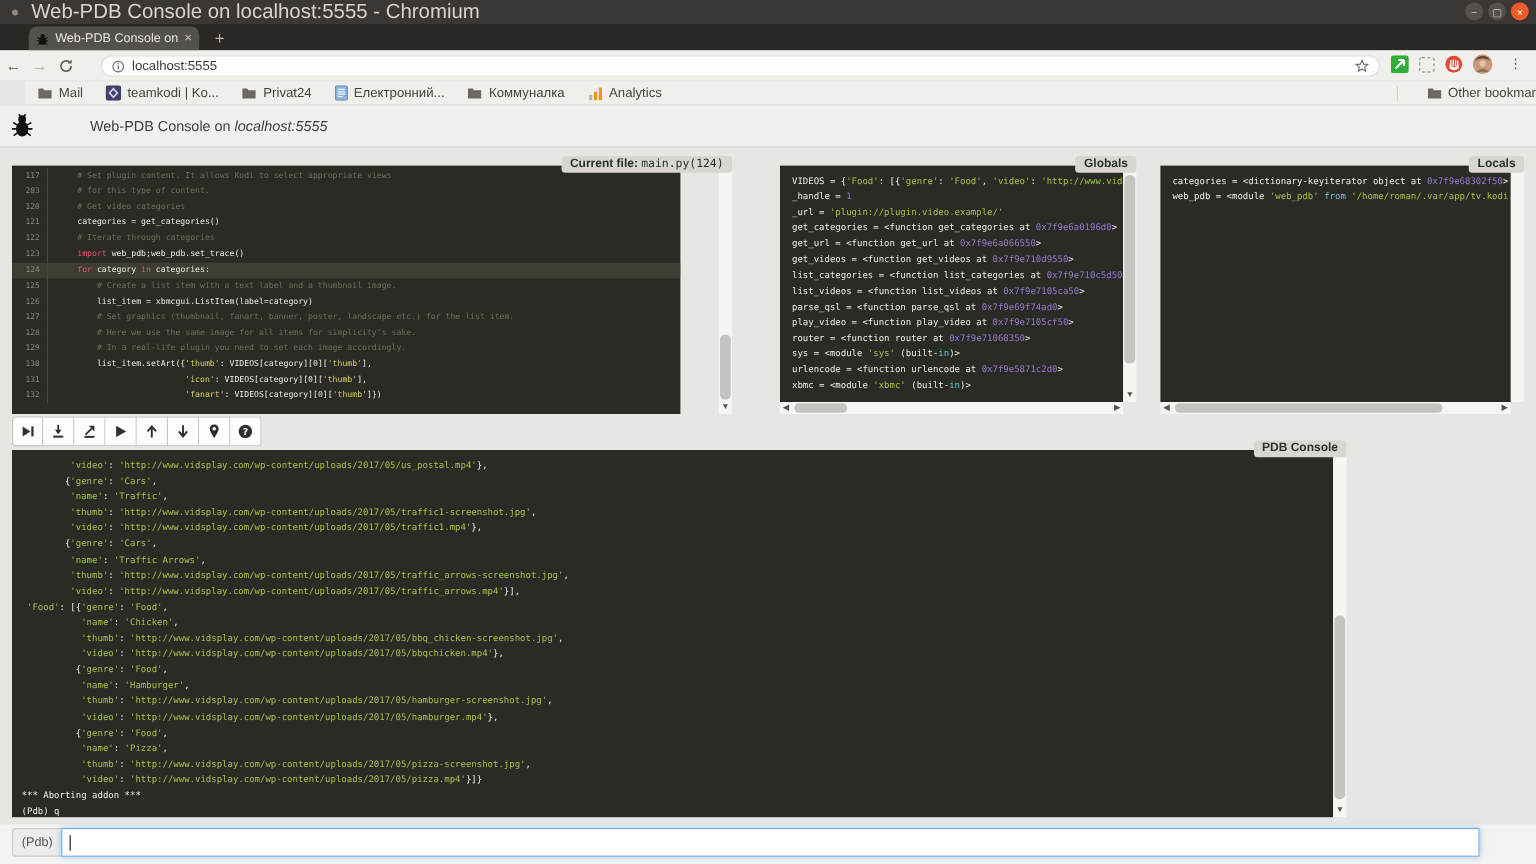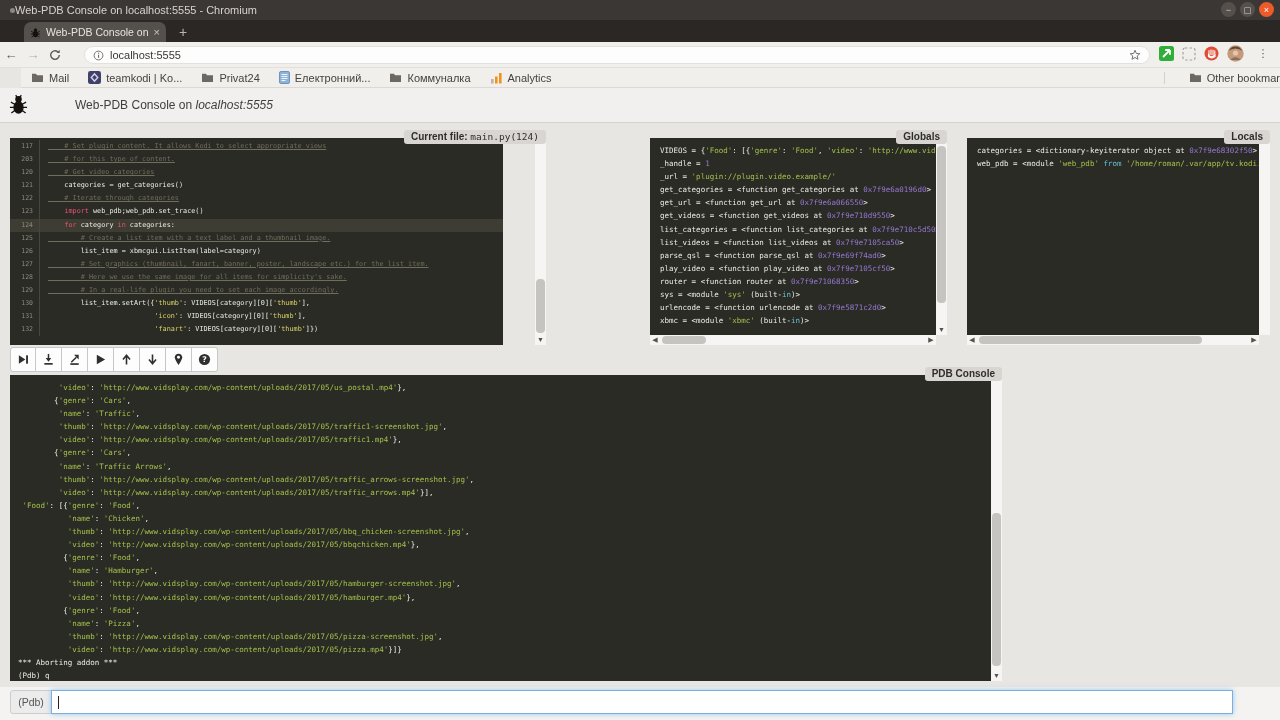--- a/index.html
+++ b/index.html
@@ -3,21 +3,21 @@
 <meta charset="utf-8">
 <style>
   * { margin:0; padding:0; box-sizing:border-box; }
   html,body { width:1280px; height:720px; overflow:hidden; }
   body { font-family:"Liberation Sans", sans-serif; background:#e8e6e3; position:relative; }
   .screen { position:absolute; inset:0; width:1280px; height:720px; }
 
   
   .titlebar { position:absolute; left:0; top:0; width:1280px; height:20px; background:#3b3734; display:flex; align-items:center; }
   .win-dot { width:5px; height:5px; border-radius:50%; background:#8d8883; margin-left:10px; }
-  .win-title { color:#d8d3ce; font-size:11px; }
+  .win-title { color:#d8d3ce; font-size:17px; margin-left:11px; }
   .win-controls { position:absolute; right:6px; top:2px; display:flex; gap:4px; }
   .wbtn { width:15px; height:15px; border-radius:50%; background:#55504c; color:#cfcac5; font-size:9px; line-height:14px; text-align:center; border:none; }
   .wbtn.close { background:#ec5b29; color:#fff; }
 
   .tabstrip { position:absolute; left:0; top:20px; width:1280px; height:22px; background:#2b2724; }
   .tab { position:absolute; left:24px; top:2px; width:142px; height:20px; background:#54504b; border-radius:7px 7px 0 0; display:flex; align-items:center; padding:0 6px; }
   .tab-title { color:#e8e4df; font-size:10.5px; margin-left:5px; white-space:nowrap; overflow:hidden; flex:1; }
   .tab-close { color:#c9c4bf; font-size:11px; margin-left:4px; }
   .newtab { position:absolute; left:174px; top:4px; color:#b9b4af; font-size:14px; line-height:16px; width:18px; text-align:center; }
 
@@ -46,36 +46,36 @@
   .tag .mono-part { font-family:"DejaVu Sans Mono", monospace; font-weight:normal; font-size:9.5px; }
 
   .vscroll { grid-column:2; grid-row:1; background:#f6f5f3; position:relative; }
   .vthumb { position:absolute; left:1px; right:1px; background:#c6c4c0; border-radius:4px; }
   .varrow { position:absolute; bottom:0; left:0; right:0; height:10px; color:#55524e; font-size:7px; text-align:center; line-height:10px; }
   .hscroll { grid-column:1; grid-row:2; background:#f6f5f3; position:relative; display:flex; align-items:center; }
   .harrow { width:10px; color:#55524e; font-size:7px; text-align:center; }
   .htrack { flex:1; position:relative; height:100%; }
   .hthumb { position:absolute; top:1px; bottom:1px; background:#c6c4c0; border-radius:4px; }
 
-  #code-panel   { left:10px;  top:138px; width:536px; height:207px; grid-template-rows:1fr;gap:32px; }
+  #code-panel   { left:10px;  top:138px; width:600px; height:207px; grid-template-rows:1fr;gap:32px; }
   #globals-panel{ left:650px; top:138px; width:297px; height:207px; }
   #locals-panel { left:967px; top:138px; width:303px; height:207px; }
-  #console-panel{ left:10px;  top:375px; width:992px; height:306px; grid-template-rows:1fr; }
+  #console-panel{ left:10px;  top:375px; width:1112px; height:306px; grid-template-rows:1fr; }
 
   .codebox { font-family:"DejaVu Sans Mono", monospace; font-size:6.8px; line-height:13.1px; color:#ecece6; padding-top:2px; }
   .reprbox { font-family:"DejaVu Sans Mono", monospace; font-size:7.5px; line-height:13.1px; color:#ecece6; padding:6px 0 0 10px; }
   .consolebox { font-family:"DejaVu Sans Mono", monospace; font-size:7.5px; line-height:13.1px; color:#ecece6; padding:6px 0 0 8px; }
 
   .row { white-space:pre; }
   .crow { display:flex; white-space:pre; }
   .crow.active { background:#3e3d33; }
   .ln { width:30px; min-width:30px; text-align:right; padding-right:6px; color:#8b897d; border-right:1px solid #47473f; font-size:6.5px; }
   .ct { padding-left:8px; white-space:pre; }
 
-  .cm { color:#6f6d5c;text-decoration:underline; }          
+  .cm { color:#6f6d5c; }          
   .kw { color:#e65373; }          
   .kw2 { color:#63c1d4; }         
   .s-code { color:#d8d267; }      
   .s-repr { color:#a3c04a; }      
   .num { color:#9678d2; }         
   .pl { color:#ecece6; }
 
   
   .dbg-toolbar { position:absolute; left:10px; top:347px; display:flex; }
   .dbg-btn { width:26px; height:25px; background:#fdfdfd; border:1px solid #c8c8c8; border-left-width:0; display:flex; align-items:center; justify-content:center; padding:0; }

